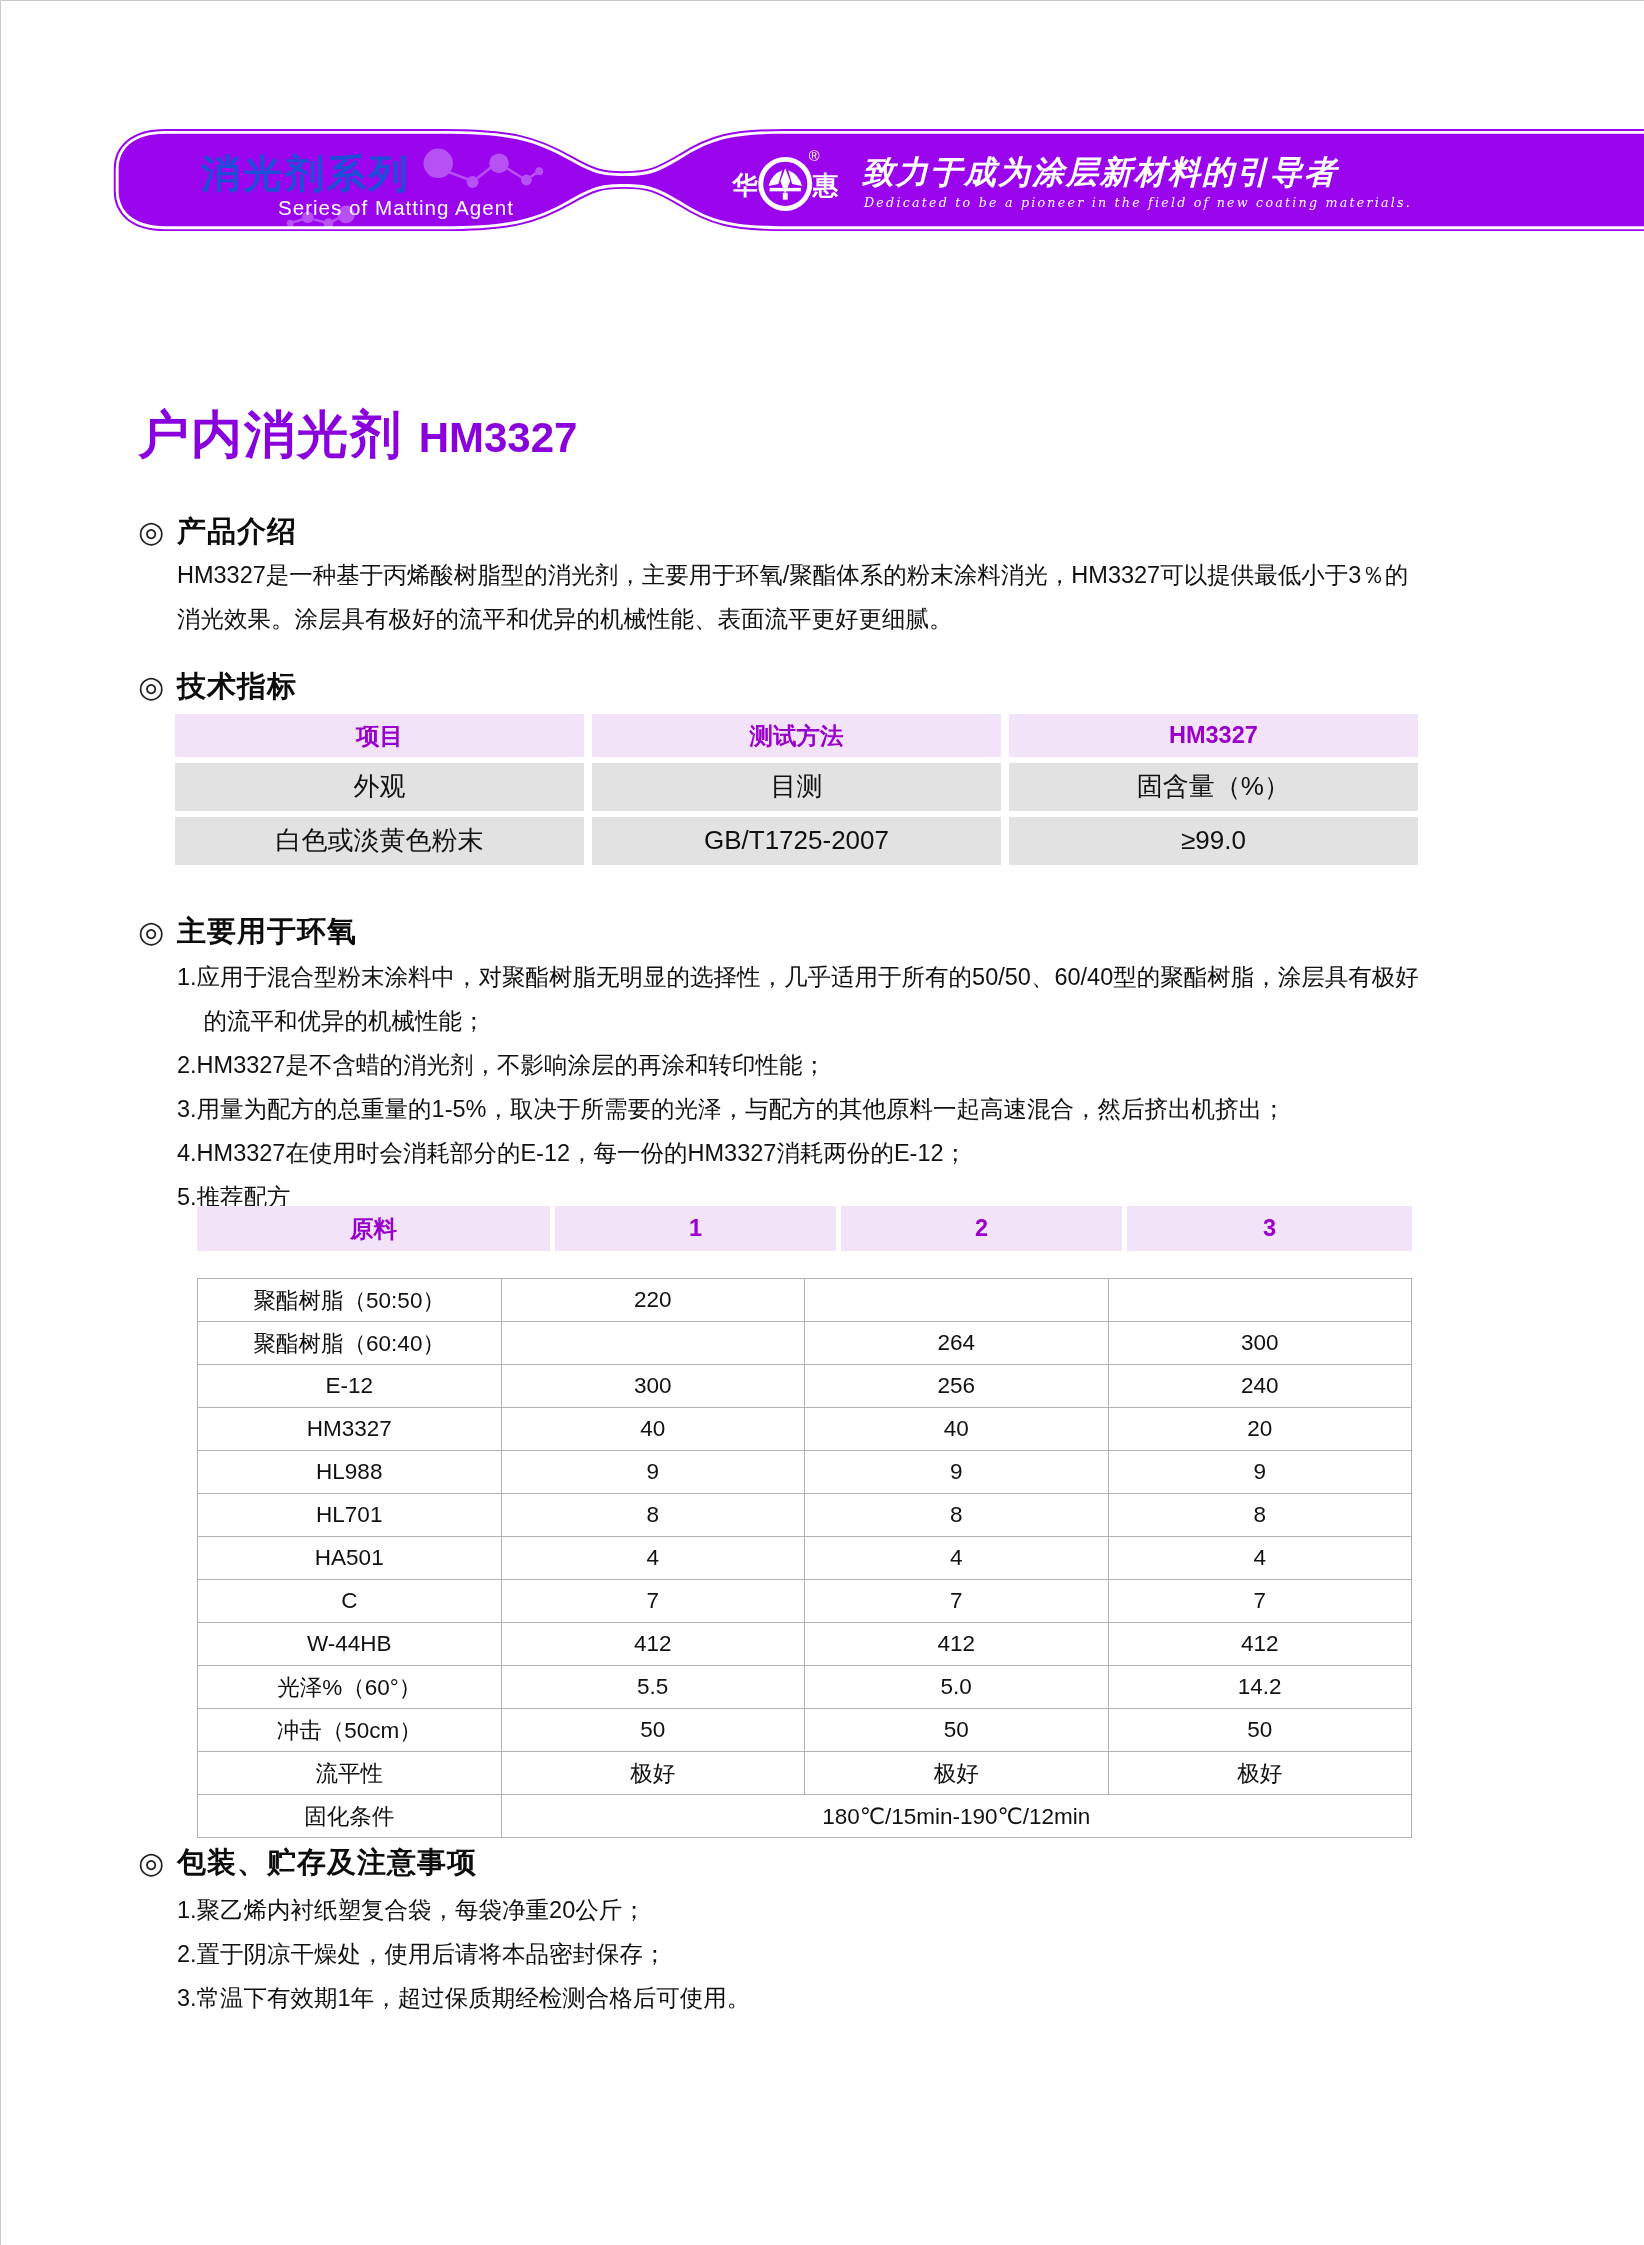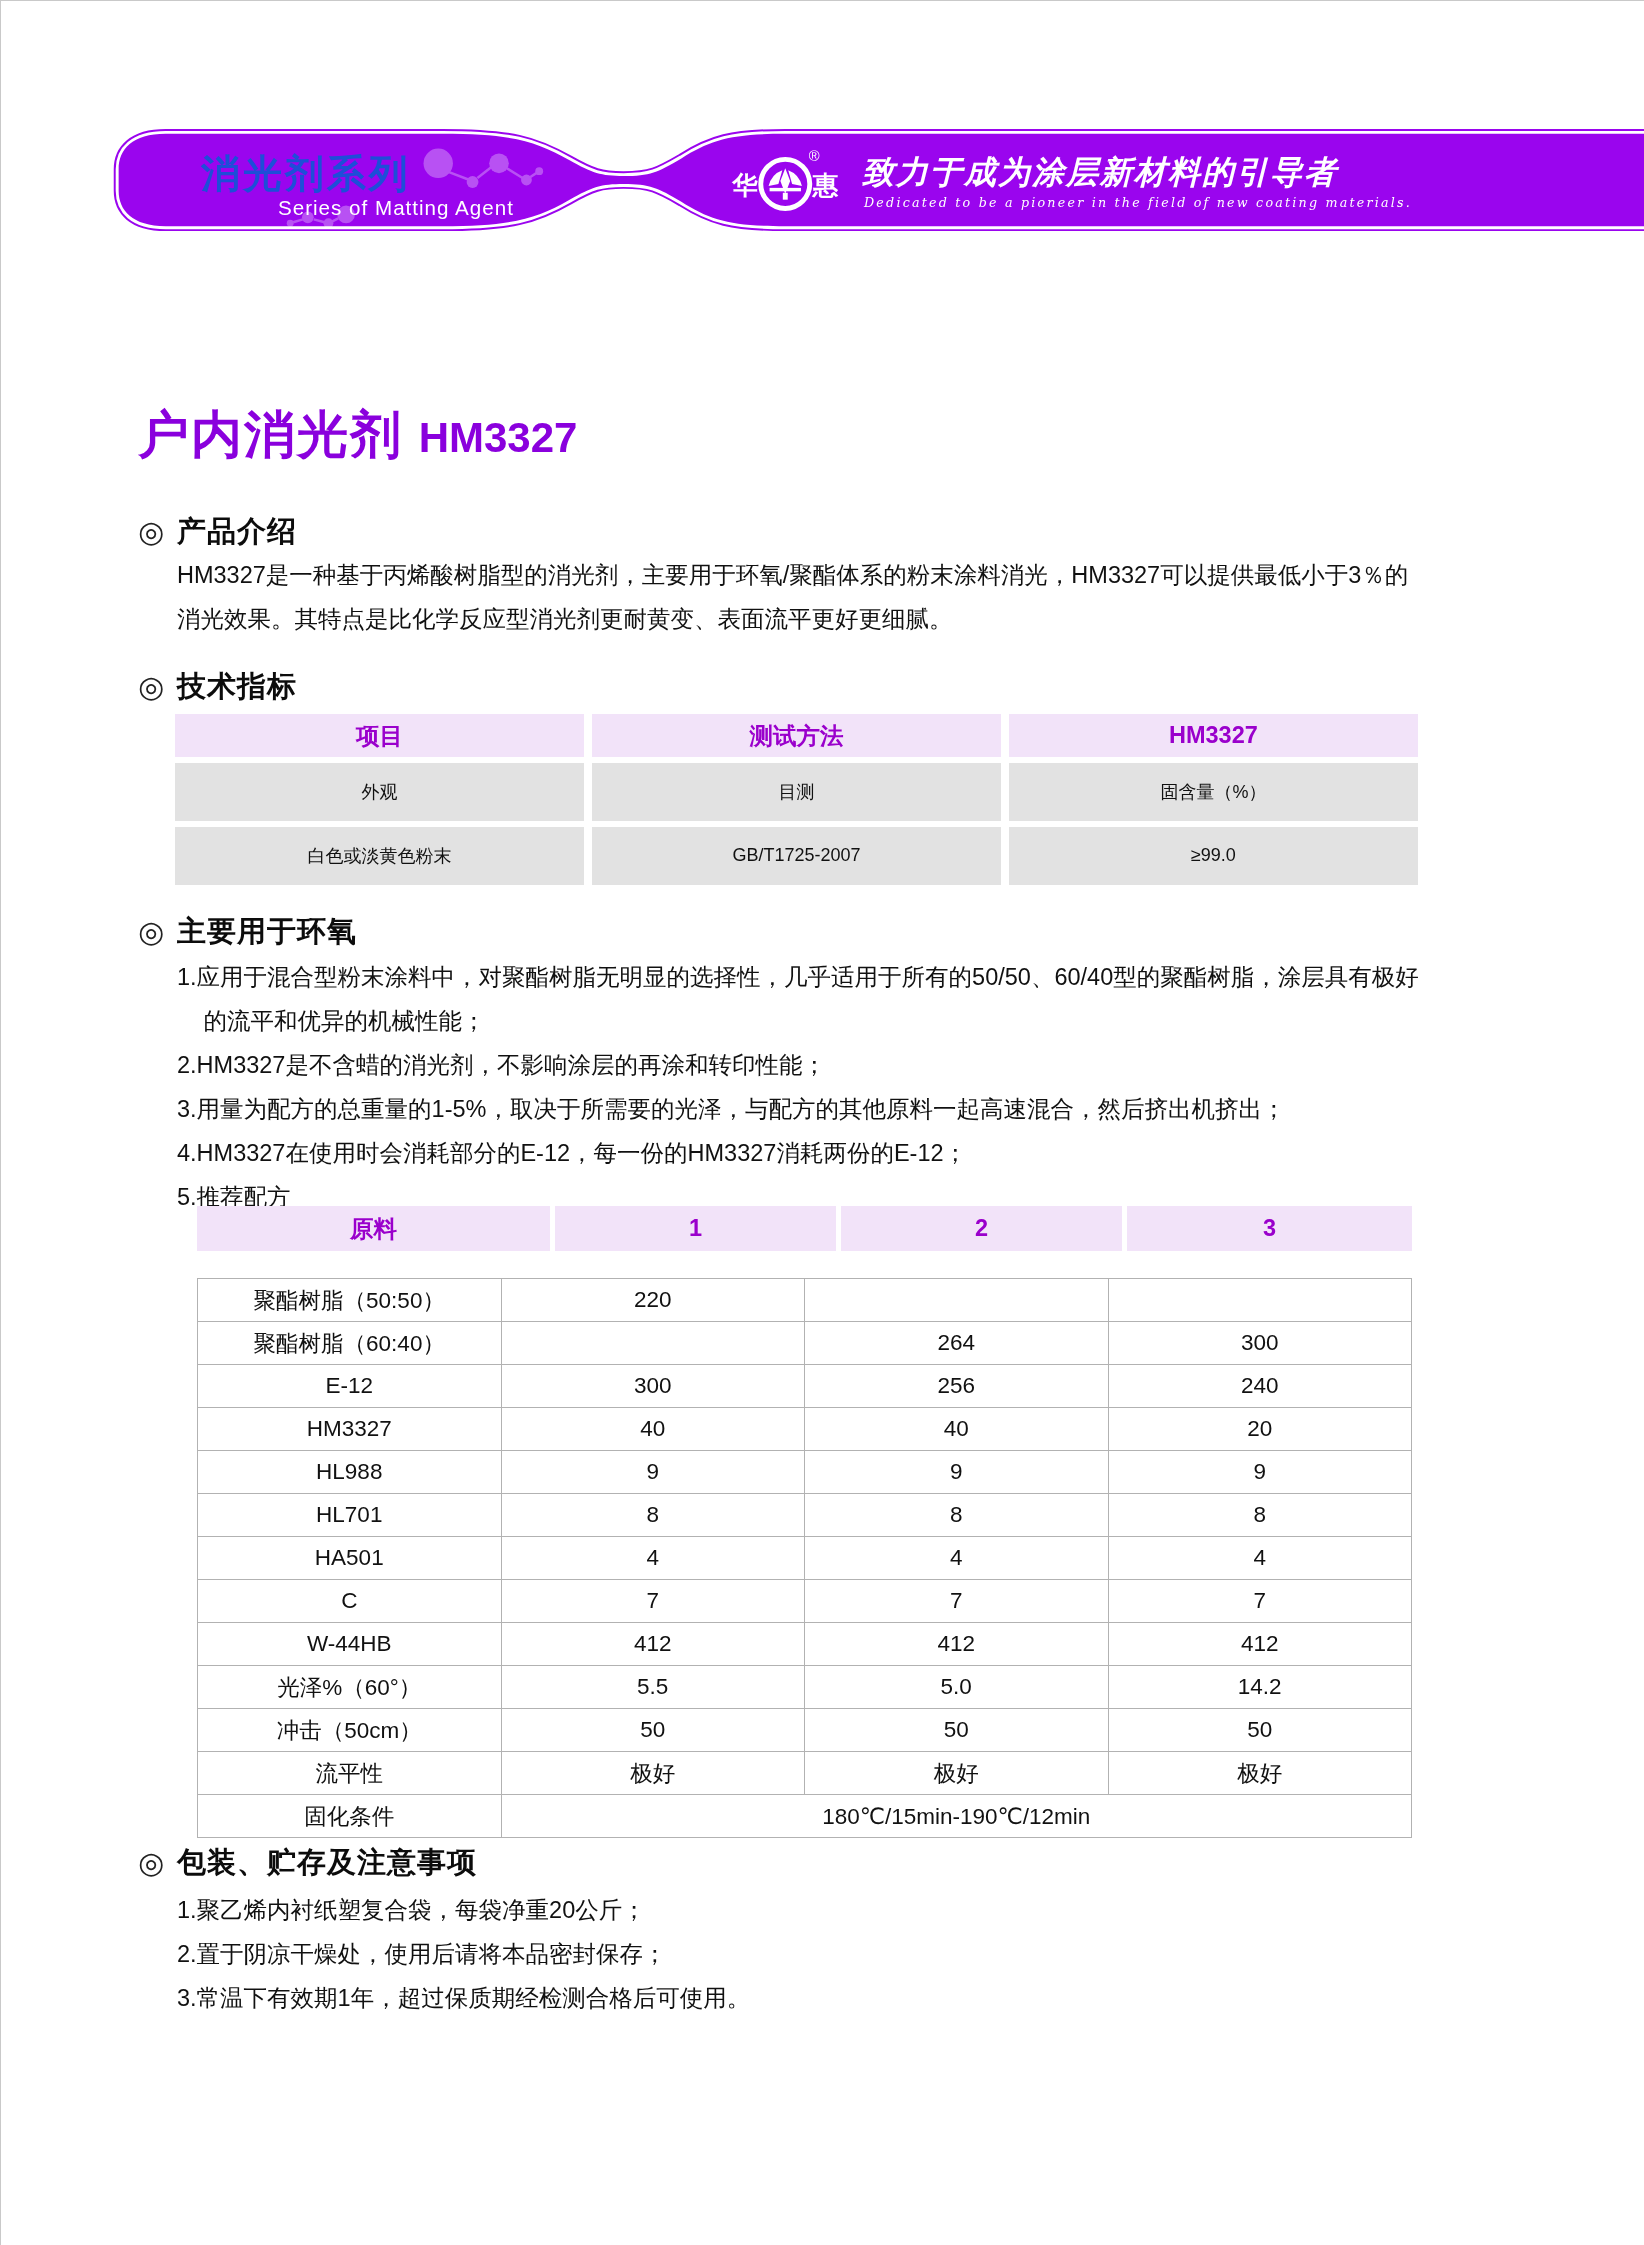--- a/index.html
+++ b/index.html
@@ -36,21 +36,21 @@
   .sec-head .txt{font-size:29px;font-weight:bold;color:#0c0c0c;letter-spacing:1px;}
   
   .para{position:absolute;left:176px;width:1247px;font-size:23.5px;line-height:44px;color:var(--ink);}
   .num-list{position:absolute;left:176px;width:1247px;font-size:23.5px;line-height:44px;color:var(--ink);}
   .num-list .item{padding-left:26.5px;text-indent:-26.5px;}
   
   .tech-table{position:absolute;left:174px;top:713px;width:1243px;display:grid;
     grid-template-columns:repeat(3,1fr);column-gap:7.8px;row-gap:5.9px;}
   .tth{background:var(--th-bg);color:var(--th-text);font-weight:bold;font-size:23.5px;
     height:43px;display:flex;align-items:center;justify-content:center;}
-  .ttd{background:var(--row-gray);font-size:18px;height:58px;display:flex;align-items:center;justify-content:center;}
+  .ttd{background:var(--row-gray);font-size:26px;height:48px;display:flex;align-items:center;justify-content:center;}
   
   .ftable{position:absolute;left:196px;top:1205px;width:1215px;}
   .fhead{display:grid;grid-template-columns:353px 286px 286px 290px;margin-bottom:14px;}
   .fth{background:var(--th-bg);color:var(--th-text);font-weight:bold;font-size:23.5px;height:45px;
     display:flex;align-items:center;justify-content:center;box-sizing:border-box;}
   .fhead .fth + .fth{border-left:5.9px solid #fff;}
   .fbody{border-collapse:collapse;table-layout:fixed;width:1215px;margin-top:27px;}
   .fbody td{border:1px solid var(--tbl-border);height:42px;text-align:center;font-size:22.5px;padding:0;color:var(--ink);}
   
   #sec-intro{top:511px;}   #intro-para{top:552px;}
@@ -108,21 +108,21 @@
 
   <div class="prod-title">
     <span class="zh">户内消光剂</span>
     <span class="code">HM3327</span>
   </div>
 
   <div class="sec-head" id="sec-intro">
     <span class="ring">◎</span>
     <span class="txt">产品介绍</span>
   </div>
-  <div class="para" id="intro-para">HM3327是一种基于丙烯酸树脂型的消光剂，主要用于环氧/聚酯体系的粉末涂料消光，HM3327可以提供最低小于3％的消光效果。其特点是比化学反应型消光剂更耐黄变、表面流平更好更细腻。</div>
+  <div class="para" id="intro-para">HM3327是一种基于丙烯酸树脂型的消光剂，主要用于环氧/聚酯体系的粉末涂料消光，HM3327可以提供最低小于3％的消光效果。涂层具有极好的流平和优异的机械性能、表面流平更好更细腻。</div>
 
   <div class="sec-head" id="sec-tech">
     <span class="ring">◎</span>
     <span class="txt">技术指标</span>
   </div>
   <div class="tech-table" id="tech-table">
       <div class="tth">项目</div>
       <div class="tth">测试方法</div>
       <div class="tth">HM3327</div>
       <div class="ttd">外观</div>

